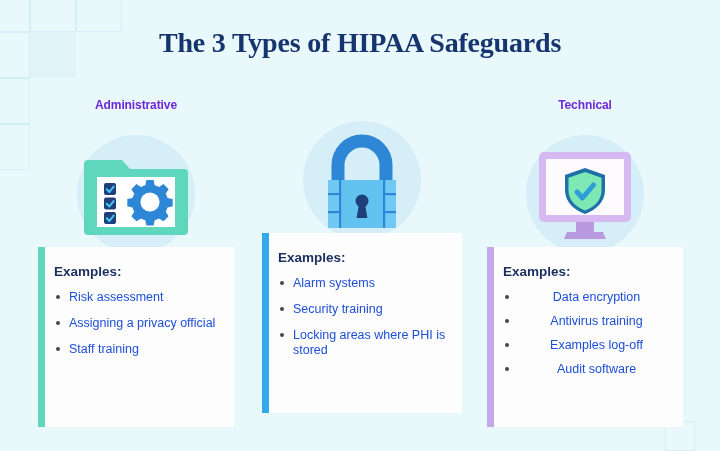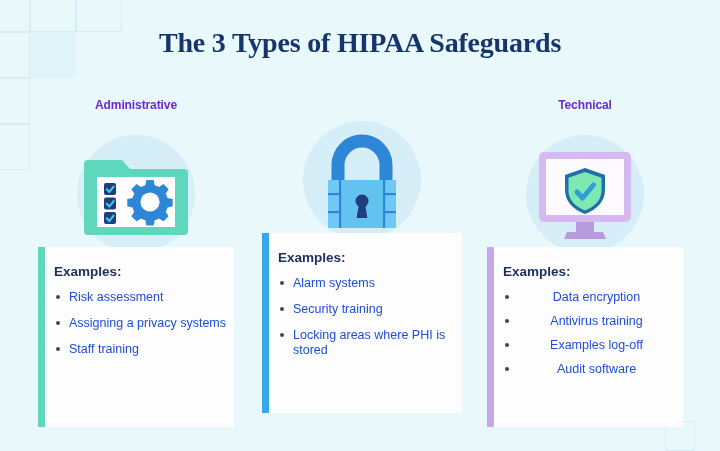--- a/index.html
+++ b/index.html
@@ -159,21 +159,21 @@
         </svg>
       </div>
     </div>
 
     <div class="card">
       <div class="card-bar" style="background:#5fd7bd"></div>
       <div class="card-body">
         <div class="examples-label">Examples:</div>
         <ul class="examples">
           <li>Risk assessment</li>
-          <li>Assigning a privacy systems</li>
+          <li>Assigning a privacy official</li>
           <li>Staff training</li>
         </ul>
       </div>
     </div>
   </div>
 
   <div class="col" id="col-1">
 
     <div class="icon-stage">
       <div class="icon-circle"></div>

